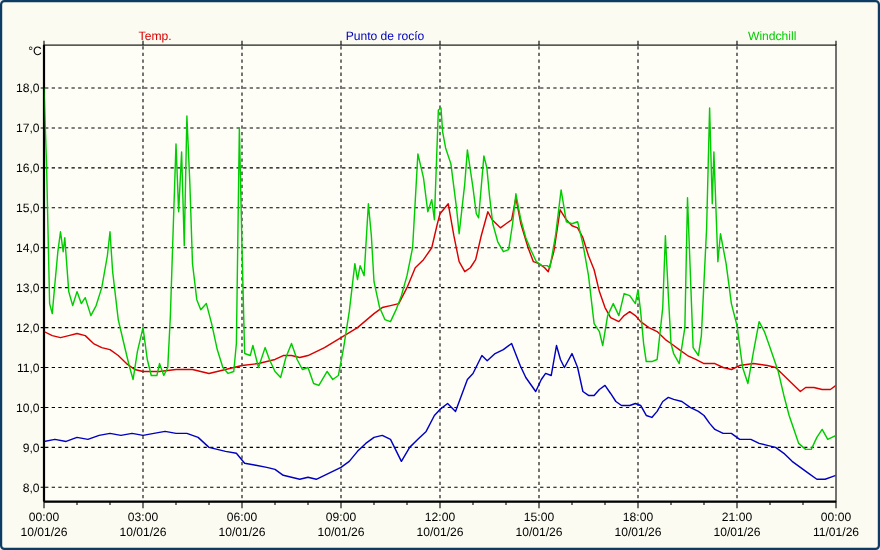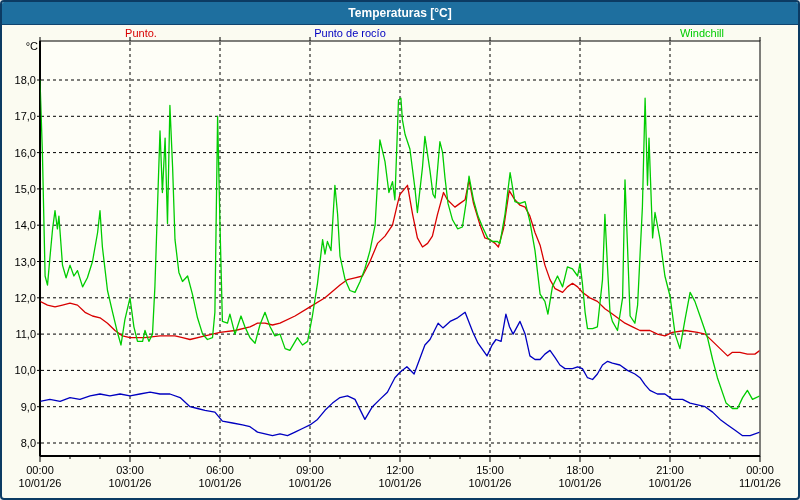--- a/index.html
+++ b/index.html
@@ -22,25 +22,22 @@
   svg text{font-family:"Liberation Sans",sans-serif;}
   .grid{stroke:#000;stroke-width:1;stroke-dasharray:3 3;}
   .ax{stroke:#000;stroke-width:1;}
   .ax2{stroke:#000;stroke-width:2;}
   .lbl{font-size:11px;fill:#000;}
 </style>
 </head>
 <body>
 
 <div class="win">
-  <div class="titlebar">
-    <span>Temperaturas [°C]</span>
-  </div>
 
-  <span class="legend-label lg0" style="color: rgb(216, 0, 0);">Punto.</span>
+  <span class="legend-label lg0" style="color: rgb(216, 0, 0);">Temp.</span>
   <span class="legend-label lg1" style="color: rgb(0, 0, 192);">Punto de rocío</span>
   <span class="legend-label lg2" style="color: rgb(0, 204, 0); margin-left: 48px;">Windchill</span>
 
   <svg id="chart" width="796" height="496" viewBox="2 2 796 496">
       <rect x="40" y="41" width="720" height="415" fill="#fefef7"></rect>
       <clipPath id="pc">
         <rect x="40.5" y="41.5" width="719" height="414"></rect>
       </clipPath>
       <line x1="41" y1="443" x2="759" y2="443" class="grid"></line>
       <line x1="37" y1="443" x2="40" y2="443" class="ax"></line>

